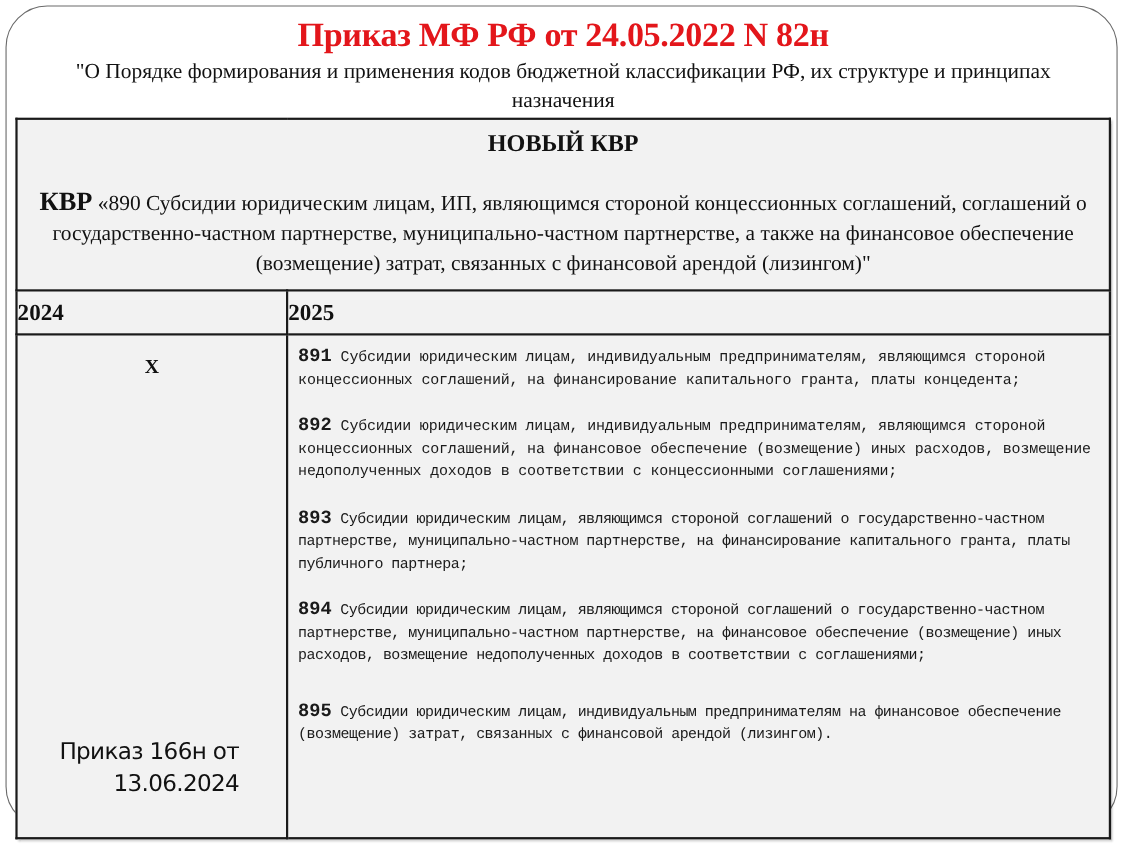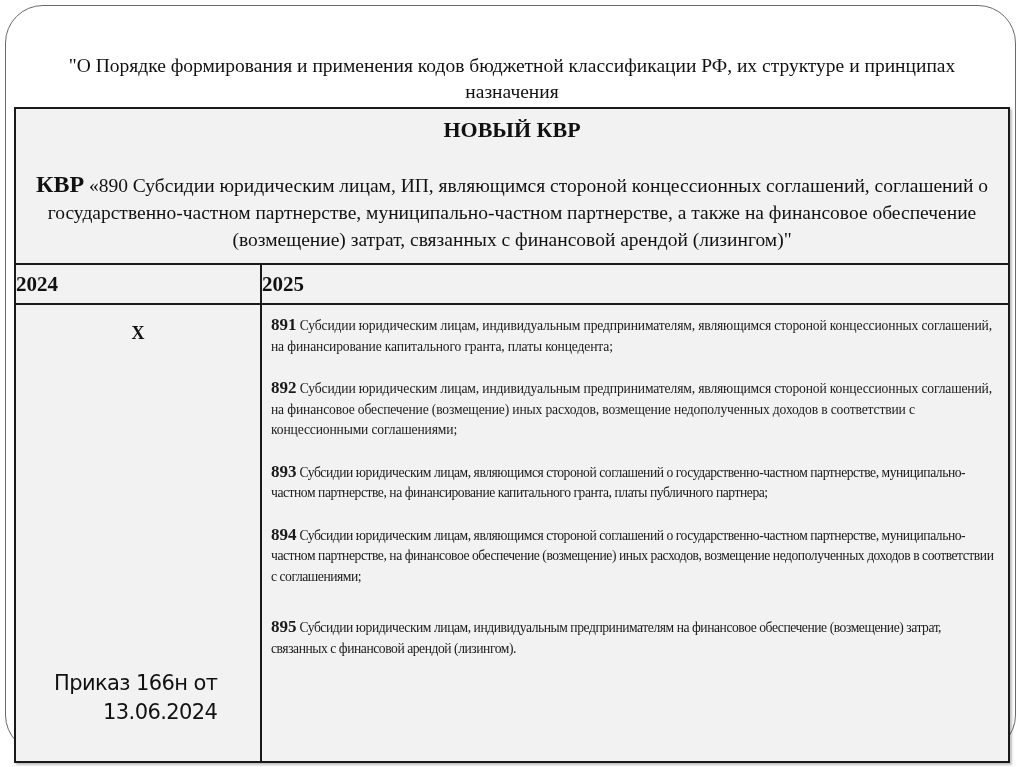--- a/index.html
+++ b/index.html
@@ -119,41 +119,42 @@
     font-size: 21px;
     line-height: 29px;
     color: #111;
     letter-spacing: -0.6px;
     text-align: right;
   }
   .right-cell {
     padding: 10px 10px 0 9px !important;
   }
   .code-item {
-    font-family: Liberation Serif, serif;
+    font-family: Liberation Mono, monospace;
     font-size: 13.6px;
     line-height: 20.5px;
     color: #1a1a1a;
     margin: 0 0 21px 0;
     letter-spacing: -0.15px;
   }
   .code-item b {
     font-size: 17px;
     letter-spacing: 0;
   }
   .code-item.narrow {
     letter-spacing: -0.45px;
   }
 </style>
 </head>
 <body>
 
 <div class="slide">
   <div class="frame"></div>
 
+  <div class="title">Приказ МФ РФ от 24.05.2022 N 82н</div>
   <div class="subtitle">"О Порядке формирования и применения кодов бюджетной классификации РФ, их структуре и принципах назначения</div>
 
   <table class="kvr">
     <tbody>
         <tr>
       <td class="head-cell" colspan="2">
         <div class="head-title">НОВЫЙ КВР</div>
         <div class="head-desc"><b>КВР</b><span> «890 Субсидии юридическим лицам, ИП, являющимся стороной концессионных соглашений, соглашений о государственно-частном партнерстве, муниципально-частном партнерстве, а также на финансовое обеспечение (возмещение) затрат, связанных с финансовой арендой (лизингом)"</span></div>
       </td>
     </tr>

